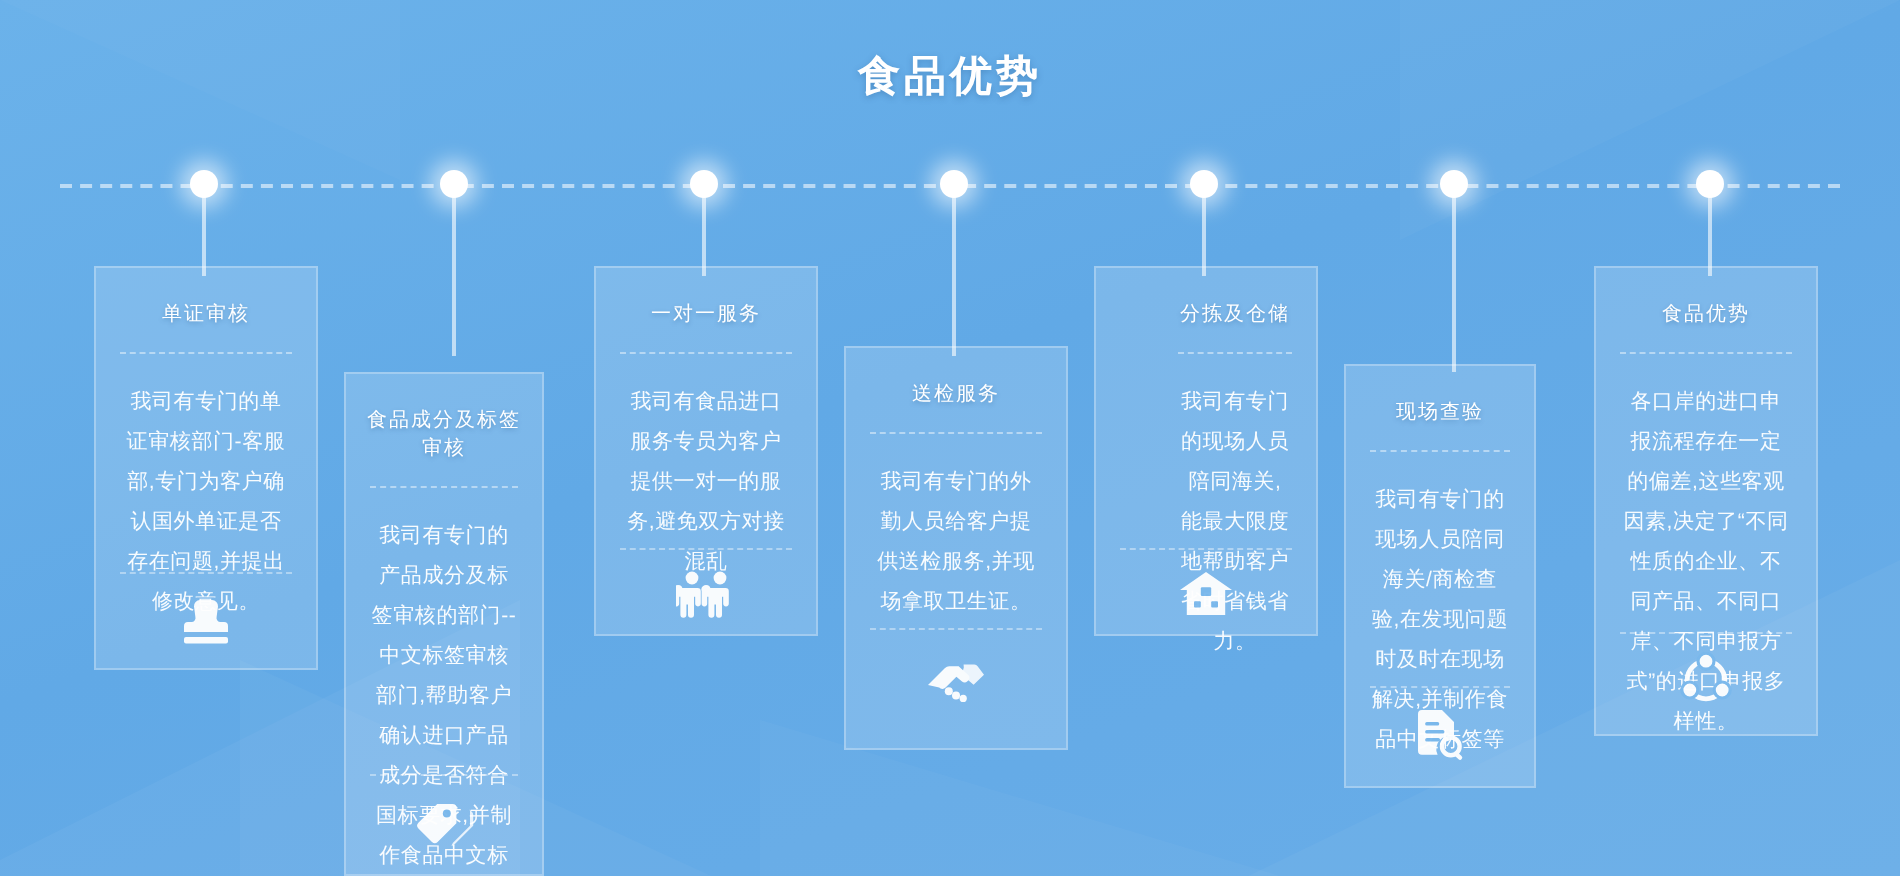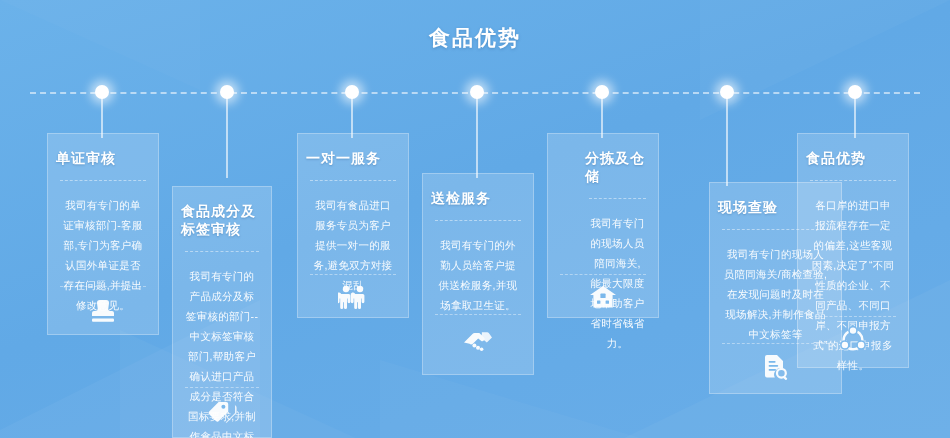--- a/index.html
+++ b/index.html
@@ -45,21 +45,21 @@
   }
 
   .card{
     position:absolute;
     background:rgba(255,255,255,0.17);
     border:1px solid rgba(255,255,255,0.28);
     box-sizing:border-box;
     color:#ffffff;
   }
   .card .c-title{
-    text-align:left;font-size:14px;font-weight:bold;letter-spacing:1px;
+    text-align:center;font-size:10px;font-weight:normal;letter-spacing:1px;
     margin:16px 8px 12px 8px;
     text-shadow:0 1px 2px rgba(40,90,140,.35);
   }
   .card .divider{
     margin:0 12px;height:0;border-top:1px dashed rgba(255,255,255,0.45);
   }
   .card .c-body{
     font-size:10.5px;line-height:20px;text-align:center;
     margin:14px 12px 10px 12px;
     color:rgba(255,255,255,0.95);
@@ -184,21 +184,21 @@
     <div class="c-icon" style="top:150px;">
       <svg width="28" height="26" viewBox="0 0 28 26" aria-hidden="true">
         <path d="M14 2 27 11h-3.4v12.5H4.4V11H1z"></path>
         <rect x="11.4" y="9.6" width="5.2" height="4.4" rx=".6" fill="#7ab8ec"></rect>
         <rect x="8" y="16.6" width="3.4" height="3.2" rx=".5" fill="#7ab8ec"></rect>
         <rect x="16.6" y="16.6" width="3.4" height="3.2" rx=".5" fill="#7ab8ec"></rect>
       </svg>
     </div>
   </div>
 
-  <div class="card" style="left:672px;top:182px;width:133px;height:212px;margin-left:37px;">
+  <div class="card" style="left:672px;top:182px;width:96px;height:212px;">
     <div class="c-title">现场查验</div>
     <div class="divider"></div>
     <div class="c-body">我司有专门的现场人员陪同海关/商检查验,在发现问题时及时在现场解决,并制作食品中文标签等</div>
     <div class="divider2" style="top:160px;"></div>
     <div class="c-icon" style="top:170px;">
       <svg width="26" height="28" viewBox="0 0 26 28" aria-hidden="true">
         <path d="M4 2h10l6 6v7.6a6.4 6.4 0 0 0-8.2 8.8H4a2 2 0 0 1-2-2V4a2 2 0 0 1 2-2z"></path>
         <rect x="5.6" y="8" width="7" height="1.8" rx=".8" fill="#7ab8ec"></rect>
         <rect x="5.6" y="12" width="9.6" height="1.8" rx=".8" fill="#7ab8ec"></rect>
         <rect x="5.6" y="16" width="7.4" height="1.8" rx=".8" fill="#7ab8ec"></rect>

